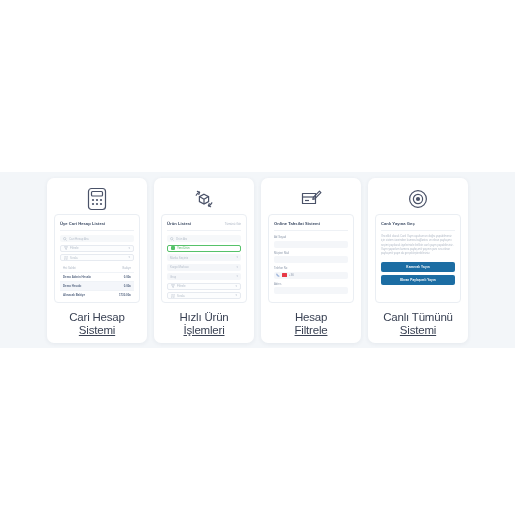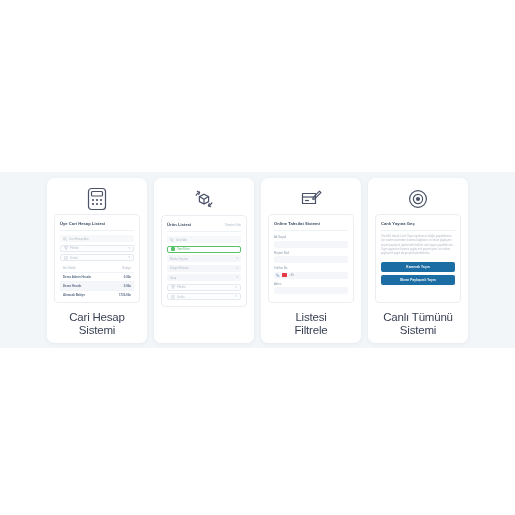--- a/index.html
+++ b/index.html
@@ -260,21 +260,21 @@
   .caption {
     margin-top: 8px;
     text-align: center;
     font-size: 11.5px;
     font-weight: 400;
     line-height: 12.5px;
     color: #3a4254;
     letter-spacing: -0.2px;
   }
 
-  .caption .l2 { display: block; }
+  .caption .l2 { display: block; text-decoration: underline; }
 </style>
 </head>
 <body>
 
 <div class="page">
   <div class="band"></div>
 
   <div class="cards-row">
 
     <div class="card">
@@ -409,20 +409,24 @@
           <span class="m-ico">
             <svg viewBox="0 0 12 12" fill="none" stroke="#b4bdca" stroke-width="1.6">
               <path d="M3 1v10M3 11l-2-2M3 1l2 2M9 11V1M9 1l2 2M9 11l-2-2"></path>
             </svg>
           </span>
           <span class="m-ph">Sırala</span>
           <span class="m-caret">▾</span>
         </div>
       </div>
 
+      <div class="caption">
+        <span>Hızlı Ürün</span>
+        <span class="l2">İşlemleri</span>
+      </div>
     </div>
 
     <div class="card">
       <div class="card-icon">
         <svg width="24" height="22" viewBox="0 0 24 22" fill="none" stroke="#4a5268" stroke-width="1.2">
           <path d="M3.5 5.5h13v10h-13z" stroke-linejoin="round"></path>
           <path d="M3.5 9h13"></path>
           <path d="M6 12.5h4"></path>
           <path d="M20.5 3.2l1.4 1.4-6.2 6.2-1.9.5.5-1.9z" stroke-linejoin="round"></path>
         </svg>
@@ -447,21 +451,21 @@
           </span>
           <span class="m-flag"></span>
           <span class="m-code">+90</span>
         </div>
 
         <div class="m-label">Adres</div>
         <div class="m-field"></div>
       </div>
 
       <div class="caption">
-        <span>Listesi</span>
+        <span>Hesap</span>
         <span class="l2">Filtrele</span>
       </div>
     </div>
 
     <div class="card">
       <div class="card-icon">
         <svg width="24" height="24" viewBox="0 0 24 24" fill="none" stroke="#4a5268" stroke-width="1.2">
           <circle cx="12" cy="12" r="8.4"></circle>
           <circle cx="12" cy="12" r="4.6"></circle>
           <circle cx="12" cy="12" r="2.1" fill="#4a5268" stroke="none"></circle>

